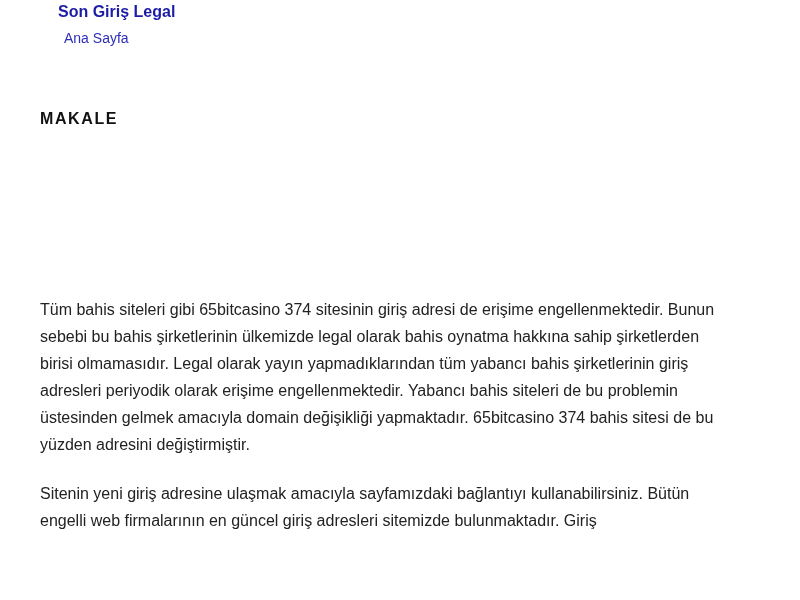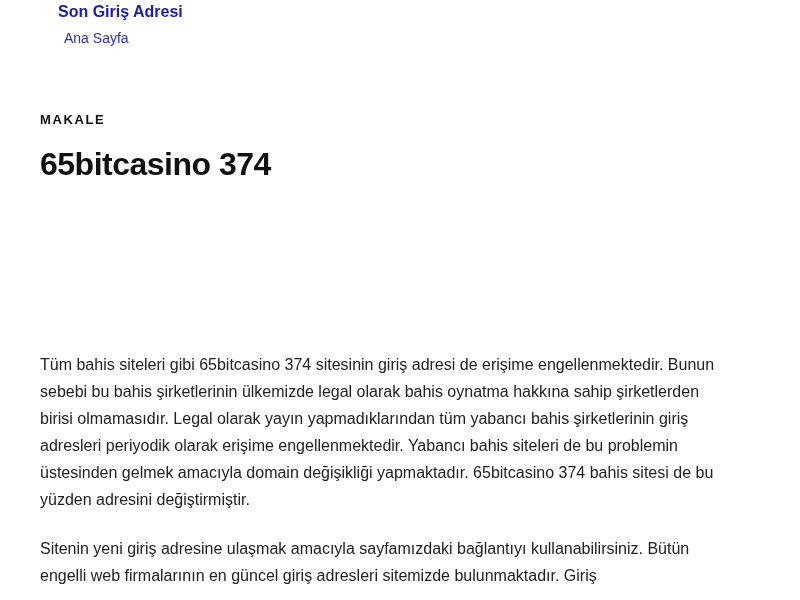--- a/index.html
+++ b/index.html
@@ -29,21 +29,21 @@
     margin-left: 52px;
     font-size: 14px;
     line-height: 16px;
     font-weight: 400;
     color: var(--nav-link, #2e2eb8);
   }
 
   
   .post-category { margin: 65px 0 0 40px; line-height: 14px; }
   .category-link {
-    font-size: 13px;
+    font-size: 16px;
     font-weight: 700;
     letter-spacing: 1.6px;
     text-transform: uppercase;
     color: var(--heading, #111111);
   }
   .post-title {
     margin: 20px 0 0 40px;
     font-size: 32px;
     line-height: 34px;
     letter-spacing: -0.5px;
@@ -65,32 +65,31 @@
     font-size: 16px;
     line-height: 27px;
     color: var(--body-text, #222222);
   }
   .article-paragraph + .article-paragraph { margin-top: 22px; }
 </style>
 </head>
 <body>
 
 <header class="site-header">
-  <a class="site-title">Son Giriş Adresi</a>
+  <a class="site-title">Son Giriş Legal</a>
   <nav class="primary-nav">
     <a class="nav-link">Ana Sayfa</a>
   </nav>
 </header>
 
 <main>
   <article>
     <div class="post-category">
       <a class="category-link">MAKALE</a>
     </div>
-    <h1 class="post-title">65bitcasino 374</h1>
 
     <div class="post-header-spacer"></div>
 
 
     <p class="article-paragraph">Tüm bahis siteleri gibi 65bitcasino 374 sitesinin giriş adresi de erişime engellenmektedir. Bunun sebebi bu bahis şirketlerinin ülkemizde legal olarak bahis oynatma hakkına sahip şirketlerden birisi olmamasıdır. Legal olarak yayın yapmadıklarından tüm yabancı bahis şirketlerinin giriş adresleri periyodik olarak erişime engellenmektedir. Yabancı bahis siteleri de bu problemin üstesinden gelmek amacıyla domain değişikliği yapmaktadır. 65bitcasino 374 bahis sitesi de bu yüzden adresini değiştirmiştir.</p>
 
     <p class="article-paragraph">Sitenin yeni giriş adresine ulaşmak amacıyla sayfamızdaki bağlantıyı kullanabilirsiniz. Bütün engelli web firmalarının en güncel giriş adresleri sitemizde bulunmaktadır. Giriş</p>
   </article>
 </main>
 

